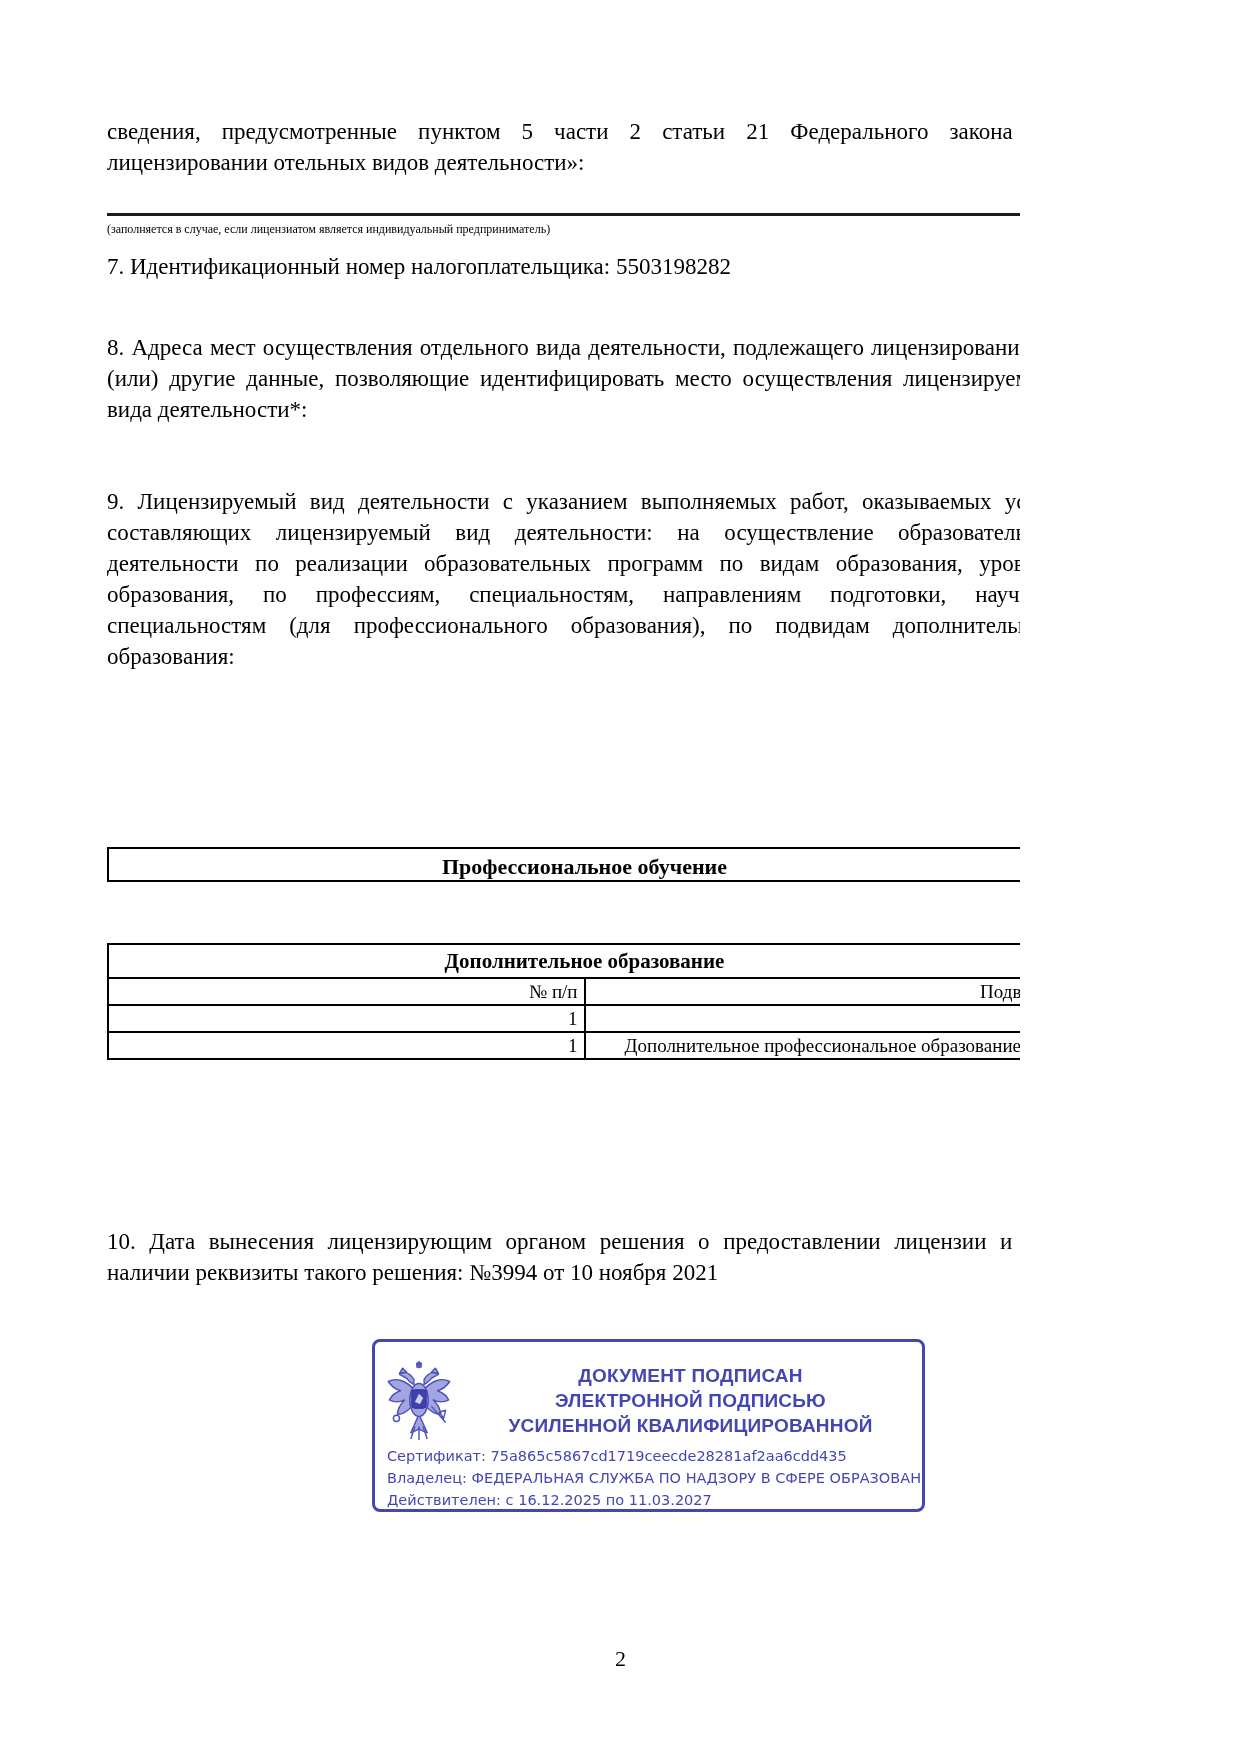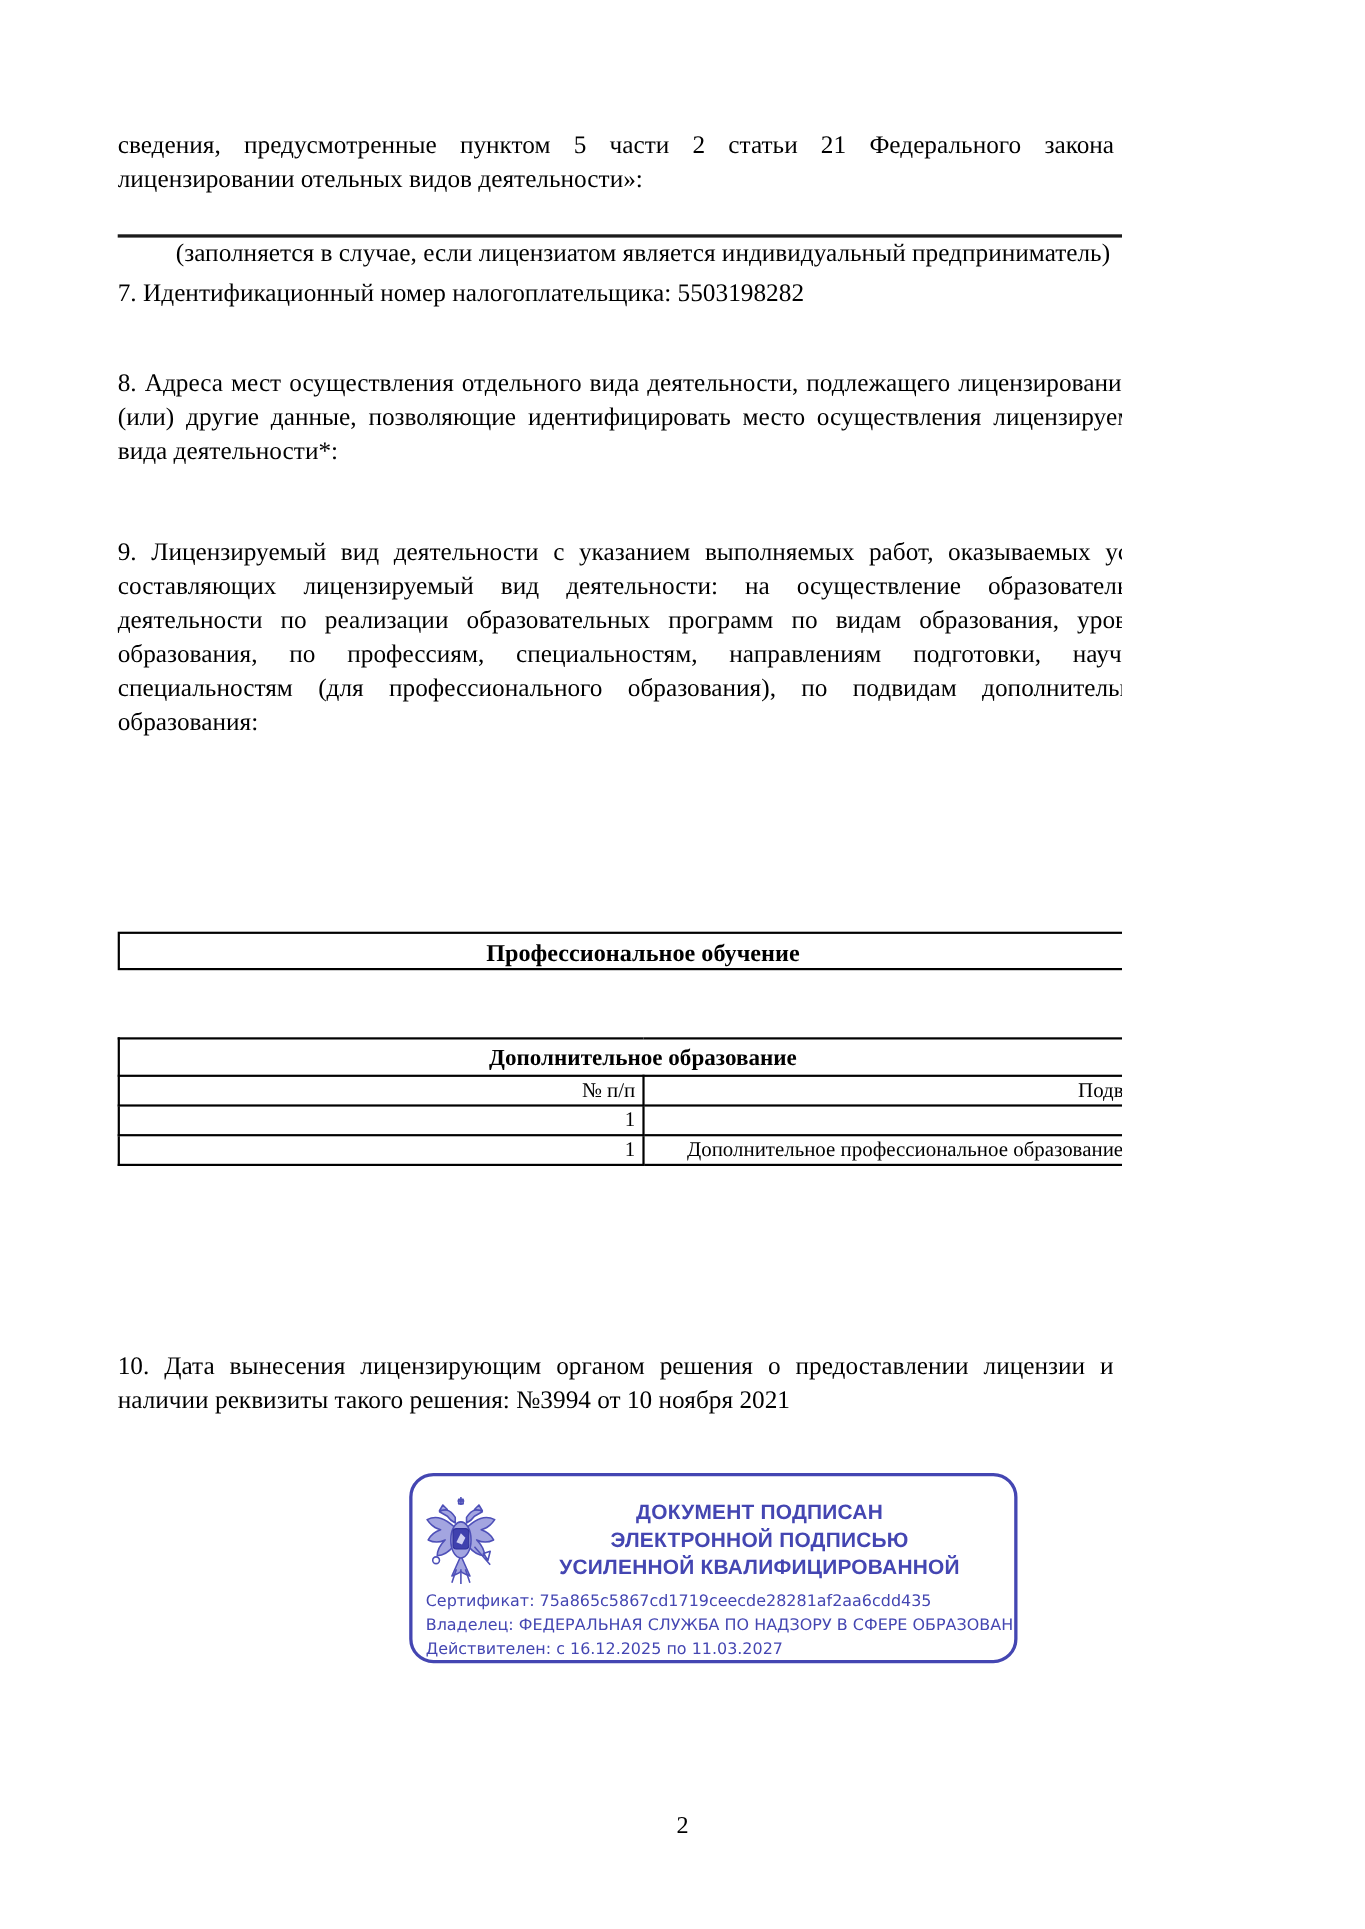--- a/index.html
+++ b/index.html
@@ -8,22 +8,22 @@
     font-family:"Liberation Serif", serif; color:#000; overflow:hidden;
   }
   .para {
     position:absolute; left:107px; width:955px;
     font-size:23px; line-height:31px;
     text-align:justify; text-align-last:left;
   }
   .single { text-align:left; }
   .rule { position:absolute; left:107px; width:955px; height:3px; background:#1b1b1b; }
   .caption {
-    position:absolute; left:107px; width:955px; text-align:center;
-    font-size:23px; line-height:21px;
+    position:absolute; left:107px; width:955px; text-align:left;
+    font-size:12px; line-height:21px;
   }
   .titlebox {
     position:absolute; left:107px; width:955px; height:35px;
     border:2px solid #000; box-sizing:border-box;
     display:flex; align-items:flex-end; justify-content:center;
     font-weight:bold; font-size:22px;
   }
   table.edu {
     position:absolute; left:107px; width:955px;
     border-collapse:collapse; table-layout:fixed;
@@ -34,21 +34,21 @@
   td.t-center { text-align:right; font-size:19px; height:27px; }
   td.t-left   { text-align:center;   font-size:19px; height:27px; }
   .col-num { width:123px; }
   .pagenum {
     position:absolute; left:0; width:1241px; text-align:center;
     font-size:22px;
   }
   
   .stamp {
     position:absolute; left:372px; top:1339px; width:553px; height:173px;
-    border:3px solid #4446b2; border-radius:22px; box-sizing:border-box;
+    border:3px solid #4446b2; border-radius:8px; box-sizing:border-box;
     overflow:hidden; color:#4446b2; background:transparent;
   }
   .stamp-head {
     position:absolute; left:88px; right:4px; top:21px; text-align:center;
     font-family:"Liberation Sans", sans-serif; font-weight:bold;
     font-size:19px; line-height:25px; letter-spacing:0.2px;
   }
   .stamp-eagle { position:absolute; left:11px; top:19px; width:66px; height:82px; }
   .stamp-certs {
     position:absolute; left:12px; top:103px; right:-220px;

